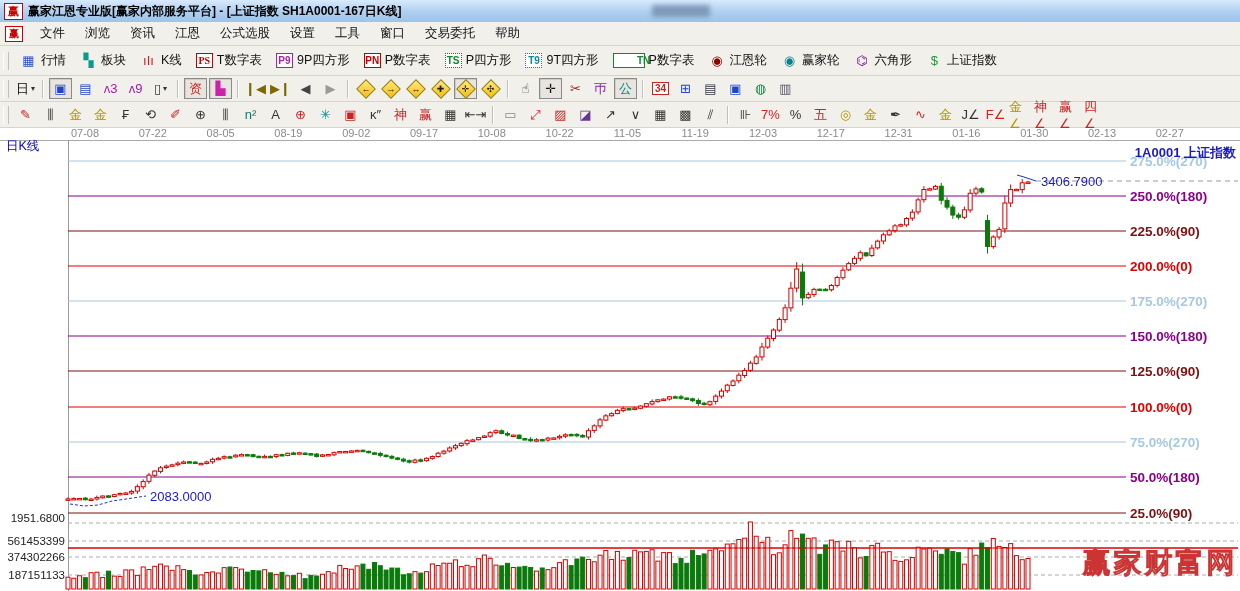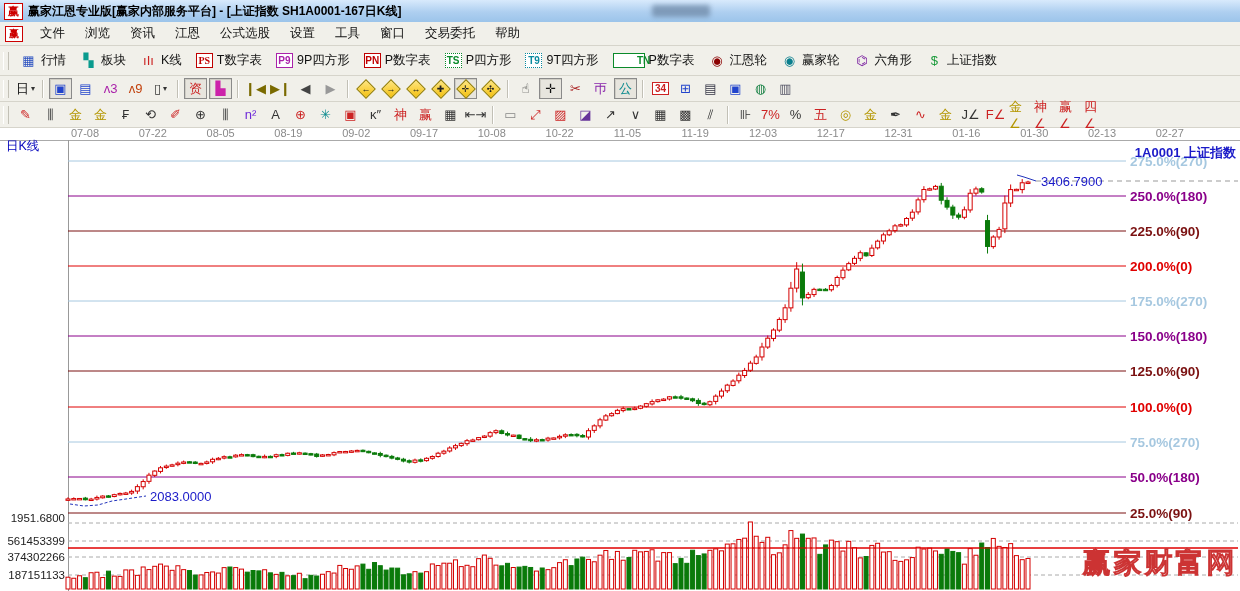--- a/index.html
+++ b/index.html
@@ -138,21 +138,21 @@
       <span class="tb-btn pressed">
         <span style="color: rgb(34, 68, 204);">▣</span>
       </span>
       <span class="tb-btn">
         <span style="color: rgb(34, 68, 204);">▤</span>
       </span>
       <span class="tb-btn">
         <span style="color: rgb(170, 34, 170);">ʌ3</span>
       </span>
       <span class="tb-btn">
-        <span style="color: #c2410c;">ʌ9</span>
+        <span style="color: #a21caf;">ʌ9</span>
       </span>
       <span class="tb-btn">
         <span style="color: rgb(51, 51, 51);">▯</span>
         <span class="dd">▾</span>
       </span>
       <span class="vsep"></span>
       <span class="tb-btn pressed">
         <span style="color: rgb(204, 34, 34);">资</span>
       </span>
       <span class="tb-btn pressed">
@@ -262,21 +262,21 @@
       <span class="tb-btn">
         <span style="color: rgb(204, 34, 34);">✐</span>
       </span>
       <span class="tb-btn">
         <span style="color: rgb(51, 51, 51);">⊕</span>
       </span>
       <span class="tb-btn">
         <span style="color: rgb(51, 51, 51);">⫼</span>
       </span>
       <span class="tb-btn">
-        <span style="color: #6d28d9;">n²</span>
+        <span style="color: #0f766e;">n²</span>
       </span>
       <span class="tb-btn">
         <span style="color: rgb(51, 51, 51);">A</span>
       </span>
       <span class="tb-btn">
         <span style="color: rgb(204, 34, 34);">⊕</span>
       </span>
       <span class="tb-btn">
         <span style="color: rgb(10, 138, 142);">✳</span>
       </span>

